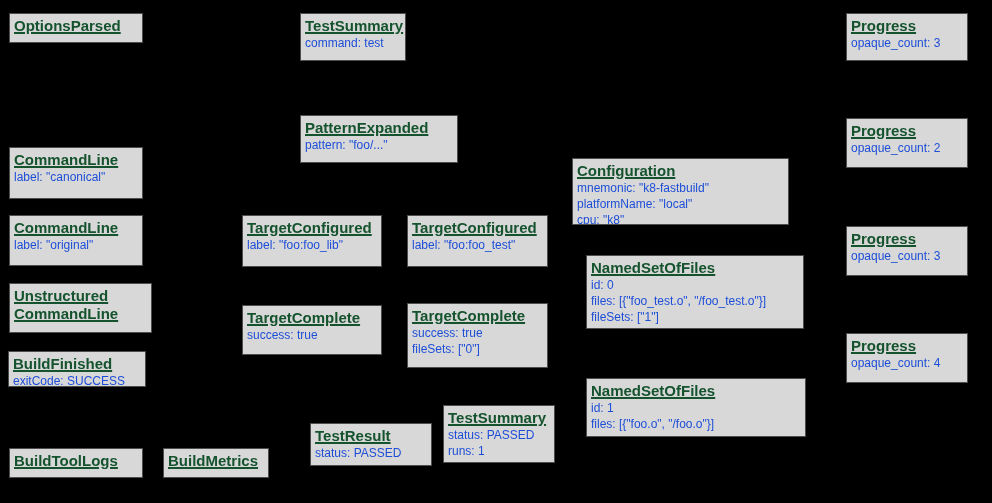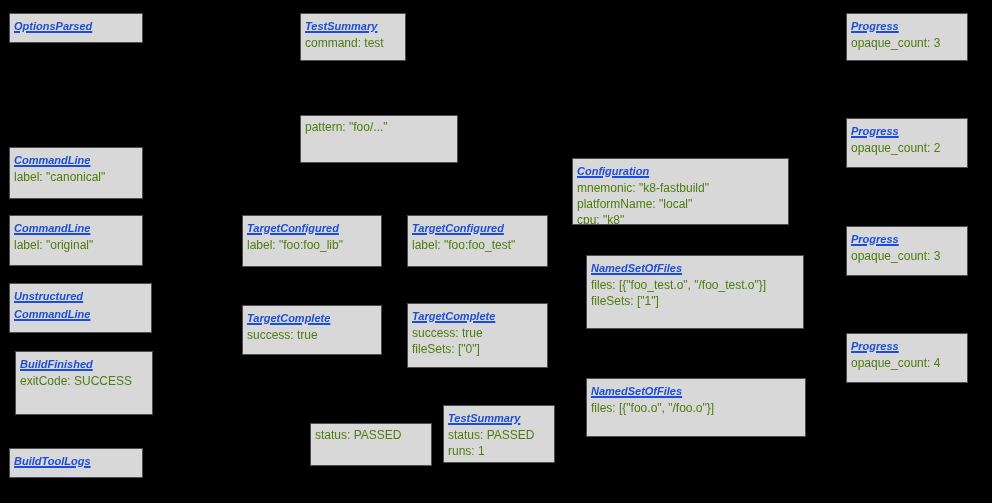--- a/index.html
+++ b/index.html
@@ -14,34 +14,33 @@
   .box {
     position: absolute;
     box-sizing: border-box;
     background: #d8d8d8;
     border: 1px solid #4d4d4d;
     padding: 3px 4px 2px 4px;
     color: #000;
     overflow: hidden;
   }
   .t {
-    font-size: 11px;
+    font-size: 15px;
     font-weight: bold;
     line-height: 18px;
     text-decoration: underline;
     text-decoration-thickness: 2px;
     white-space: pre-line;
-    color: #1d4ed8;
-    font-style: italic;
+    color: #14532d;
   }
   .l {
     font-size: 12px;
     line-height: 16px;
     white-space: nowrap;
-    color: #4d7c0f;
+    color: #1d4ed8;
   }
 </style>
 </head>
 <body>
 
 <div class="canvas">
 
   <div class="box" style="left:9px;top:13px;width:134px;height:30px">
     <div class="t">OptionsParsed</div>
   </div>
@@ -56,36 +55,40 @@
   <div class="box" style="left:9px;top:215px;width:134px;height:51px">
     <div class="t">CommandLine</div>
     <div class="l">label: "original"</div>
   </div>
 
   <div class="box" style="left:9px;top:283px;width:143px;height:50px">
     <div class="t">Unstructured
 CommandLine</div>
   </div>
 
-  <div class="box" style="left:15px;top:351px;width:138px;height:64px">
+  <div class="box" style="left:8px;top:351px;width:138px;height:36px">
     <div class="t">BuildFinished</div>
     <div class="l">exitCode: SUCCESS</div>
   </div>
 
   <div class="box" style="left:9px;top:448px;width:134px;height:30px">
     <div class="t">BuildToolLogs</div>
   </div>
 
+  <div class="box" style="left:163px;top:448px;width:106px;height:30px">
+    <div class="t">BuildMetrics</div>
+  </div>
 
   <div class="box" style="left:300px;top:13px;width:106px;height:48px">
     <div class="t">TestSummary</div>
     <div class="l">command: test</div>
   </div>
 
   <div class="box" style="left:300px;top:115px;width:158px;height:48px">
+    <div class="t">PatternExpanded</div>
     <div class="l">pattern: "foo/..."</div>
   </div>
 
   <div class="box" style="left:242px;top:215px;width:140px;height:52px">
     <div class="t">TargetConfigured</div>
     <div class="l">label: "foo:foo_lib"</div>
   </div>
 
   <div class="box" style="left:407px;top:215px;width:141px;height:52px">
     <div class="t">TargetConfigured</div>
@@ -97,45 +100,48 @@
     <div class="l">success: true</div>
   </div>
 
   <div class="box" style="left:407px;top:303px;width:141px;height:65px">
     <div class="t">TargetComplete</div>
     <div class="l">success: true</div>
     <div class="l">fileSets: ["0"]</div>
   </div>
 
   <div class="box" style="left:310px;top:423px;width:122px;height:43px">
+    <div class="t">TestResult</div>
     <div class="l">status: PASSED</div>
   </div>
 
   <div class="box" style="left:443px;top:405px;width:112px;height:58px">
     <div class="t">TestSummary</div>
     <div class="l">status: PASSED</div>
     <div class="l">runs: 1</div>
   </div>
 
 
   <div class="box" style="left:572px;top:158px;width:217px;height:67px">
     <div class="t">Configuration</div>
     <div class="l">mnemonic: "k8-fastbuild"</div>
     <div class="l">platformName: "local"</div>
     <div class="l">cpu: "k8"</div>
   </div>
 
   <div class="box" style="left:586px;top:255px;width:218px;height:74px">
     <div class="t">NamedSetOfFiles</div>
+    <div class="l">id: 0</div>
     <div class="l">files: [{"foo_test.o", "/foo_test.o"}]</div>
     <div class="l">fileSets: ["1"]</div>
   </div>
 
   <div class="box" style="left:586px;top:378px;width:220px;height:59px">
     <div class="t">NamedSetOfFiles</div>
+    <div class="l">id: 1</div>
     <div class="l">files: [{"foo.o", "/foo.o"}]</div>
   </div>
 
   <div class="box" style="left:846px;top:13px;width:122px;height:48px">
     <div class="t">Progress</div>
     <div class="l">opaque_count: 3</div>
   </div>
 
   <div class="box" style="left:846px;top:118px;width:122px;height:50px">
     <div class="t">Progress</div>

